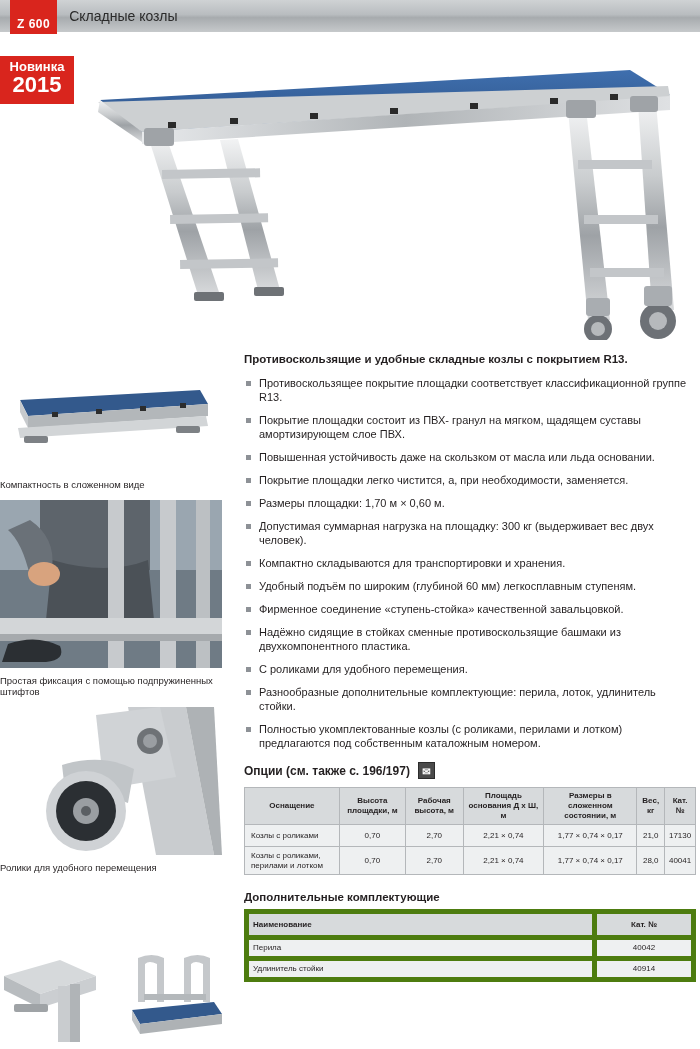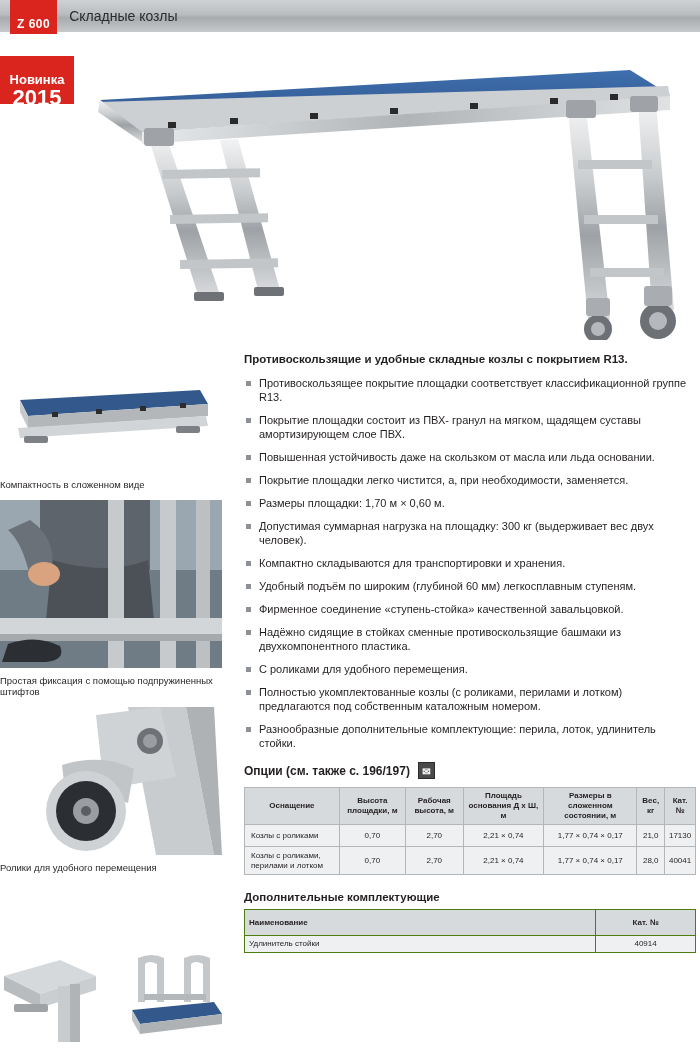--- a/index.html
+++ b/index.html
@@ -30,21 +30,21 @@
     margin-left:12px;
     font-size:14px; color:#2b2b2b;
   }
 
   
   .novelty {
     position:absolute; left:0; top:56px;
     width:74px; height:48px;
     background:#d9251d; color:#fff;
     text-align:center;
-    padding-top:16px;
+    padding-top:3px;
   }
   .novelty .n1 { font-size:13px; font-weight:bold; line-height:15px; }
   .novelty .n2 { font-size:22px; font-weight:bold; line-height:21px; }
 
   
   .hero { position:absolute; left:70px; top:40px; width:625px; height:300px; }
 
   
   .thumb-col { position:absolute; left:0; top:352px; width:228px; }
   .thumb { margin-bottom:4px; }
@@ -104,21 +104,21 @@
 
   .extra-head {
     font-size:11.5px; font-weight:bold;
     margin:16px 0 6px 0;
   }
   table.extra {
     border-collapse:collapse; width:452px;
     font-size:8px; color:#231f20;
   }
   table.extra th, table.extra td {
-    border:1px solid #4d7c0f;
+    border:5px solid #4d7c0f;
     padding:3px 4px; line-height:10px;
   }
   table.extra thead th { background:#d7dadc; font-weight:bold; height:26px; }
   table.extra thead th.name { text-align:left; width:352px; }
   table.extra thead th.cat { text-align:center; width:100px; }
   table.extra tbody td { background:#eef0f1; height:17px; }
   table.extra tbody td.cat { text-align:center; }
 
   
   .bottom-thumbs { position:absolute; left:0; top:950px; width:228px; display:flex; gap:4px; }
@@ -299,22 +299,22 @@
     <li>Покрытие площадки состоит из ПВХ- гранул на мягком, щадящем суставы амортизирующем слое ПВХ.</li>
     <li>Повышенная устойчивость даже на скользком от масла или льда основании.</li>
     <li>Покрытие площадки легко чистится, а, при необходимости, заменяется.</li>
     <li>Размеры площадки: 1,70 м × 0,60 м.</li>
     <li>Допустимая суммарная нагрузка на площадку: 300 кг (выдерживает вес двух человек).</li>
     <li>Компактно складываются для транспортировки и хранения.</li>
     <li>Удобный подъём по широким (глубиной 60 мм) легкосплавным ступеням.</li>
     <li>Фирменное соединение «ступень-стойка» качественной завальцовкой.</li>
     <li>Надёжно сидящие в стойках сменные противоскользящие башмаки из двухкомпонентного пластика.</li>
     <li>С роликами для удобного перемещения.</li>
+    <li>Разнообразные дополнительные комплектующие: перила, лоток, удлинитель стойки.</li>
     <li>Полностью укомплектованные козлы (с роликами, перилами и лотком) предлагаются под собственным каталожным номером.</li>
-    <li>Разнообразные дополнительные комплектующие: перила, лоток, удлинитель стойки.</li>
   </ul>
 
   <div class="opt-head">
     <span>Опции (см. также с. 196/197)</span>
     <span class="opt-icon">✉</span>
   </div>
 
   <table class="spec">
     <thead>
       <tr>
@@ -353,19 +353,23 @@
 
   <table class="extra">
     <thead>
       <tr>
         <th class="name">Наименование</th>
         <th class="cat">Кат. №</th>
       </tr>
     </thead>
     <tbody>
       <tr>
+        <td>Перила</td>
+        <td class="cat">40042</td>
+      </tr>
+      <tr>
         <td>Удлинитель стойки</td>
         <td class="cat">40914</td>
       </tr>
     </tbody>
   </table>
 
 </div>
 
 </body></html>

